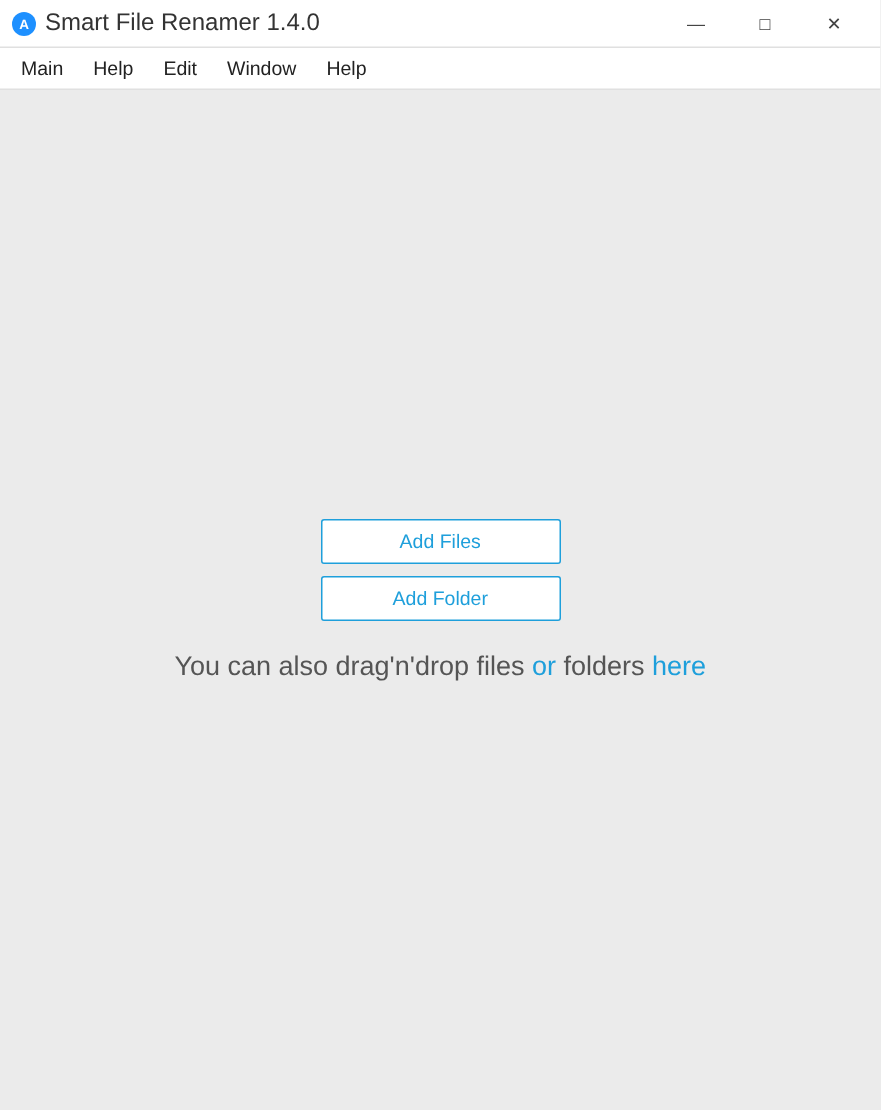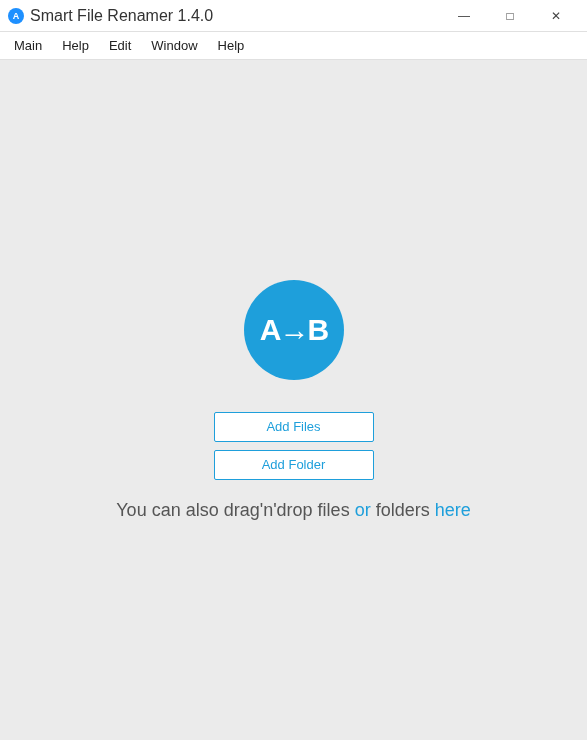--- a/index.html
+++ b/index.html
@@ -213,23 +213,20 @@
   <span class="menu-item">Main</span>
   <span class="menu-item">Help</span>
   <span class="menu-item">Edit</span>
   <span class="menu-item">Window</span>
   <span class="menu-item">Help</span>
 </div>
 
 <div class="main-content">
 
 
-  <div class="app-icon-circle">
-    <span class="app-icon-text">A→B</span>
-  </div>
 
   <div class="action-buttons">
     <button class="action-btn">Add Files</button>
     <button class="action-btn">Add Folder</button>
   </div>
 
   <div class="drag-drop-hint">
     <span>You can also drag'n'drop files </span><span class="highlight">or</span><span> folders </span><span class="highlight">here</span>
   </div>
 

